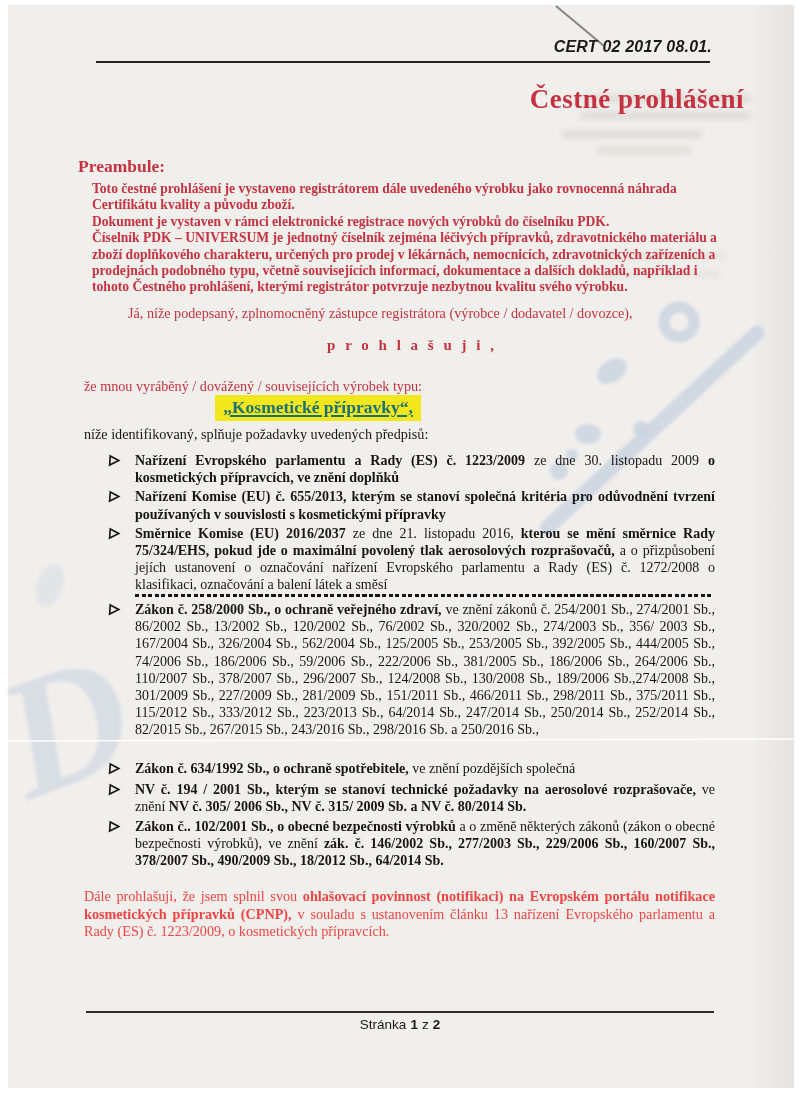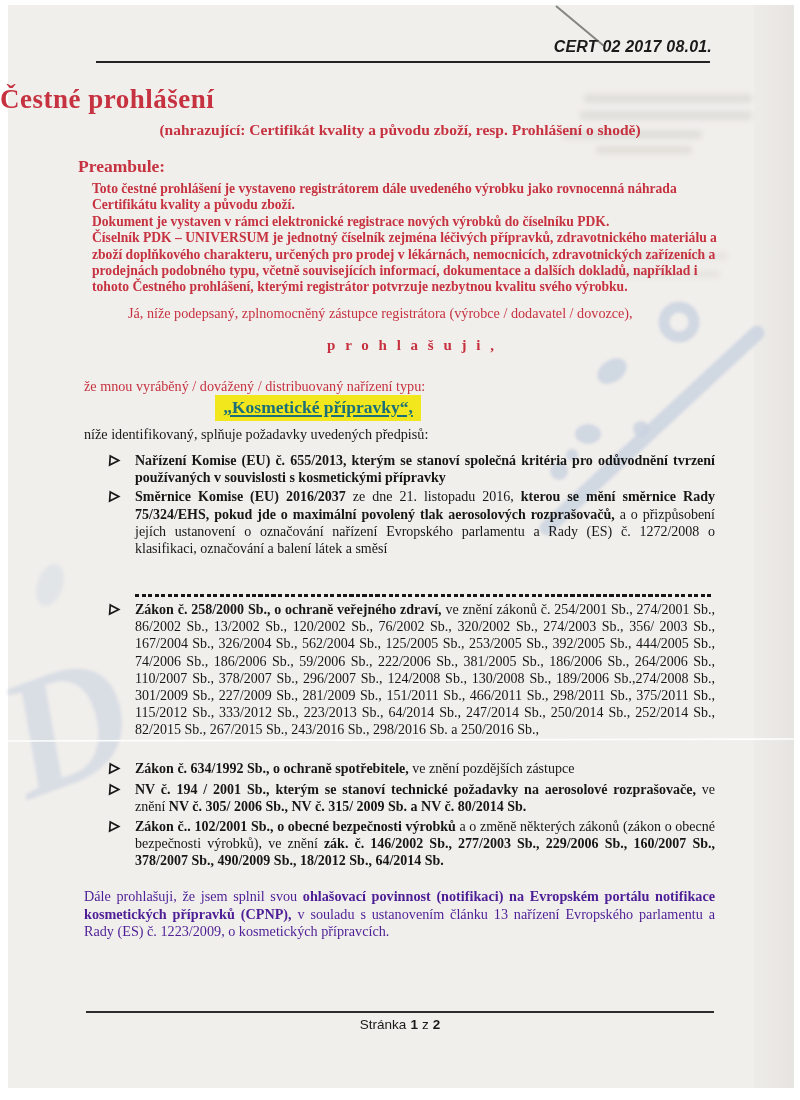--- a/index.html
+++ b/index.html
@@ -15,22 +15,22 @@
   .scan-band{position:absolute;right:0;top:0;width:40px;height:100%;
     background:linear-gradient(90deg,rgba(90,85,75,.02),rgba(90,85,75,.07));}
   .watermark-svg{position:absolute;left:0;top:0;z-index:1;}
   .overlay-svg{position:absolute;left:0;top:0;z-index:3;pointer-events:none;}
   .content{position:absolute;inset:0;z-index:2;color:#181818;}
 
   .doc-code{position:absolute;top:38px;right:88px;
     font:italic 700 16px "Liberation Sans",sans-serif;color:#1b1b1b;letter-spacing:.2px;}
   .header-rule{position:absolute;top:61px;left:96px;width:614px;height:2px;background:#242424;}
 
-  .doc-title{position:absolute;top:84px;left:0;width:731px;text-align:left;
-    font:700 27px "Liberation Serif",serif;color:var(--red);letter-spacing:.5px;}
+  .doc-title{position:absolute;top:84px;left:0;width:731px;text-align:right;
+    font:700 27px "Liberation Serif",serif;color:var(--red);letter-spacing:.5px;padding-left:13px;}
   .doc-subtitle{position:absolute;top:121px;left:0;width:800px;text-align:center;
     font:700 15.5px "Liberation Serif",serif;color:var(--red);}
 
   .preamble-heading{position:absolute;top:156px;left:78px;
     font:700 17.5px "Liberation Serif",serif;color:var(--red);}
   .preamble{position:absolute;top:181px;left:92px;width:626px;
     font:700 13.6px/16.4px "Liberation Serif",serif;color:var(--red);}
   .preamble p{margin:0;}
 
   .decl-intro{position:absolute;top:305px;left:128px;
@@ -53,21 +53,21 @@
   .bullets-other{top:760px;}
   .bullet-item{display:flex;margin-bottom:2px;}
   .bullet-glyph{flex:0 0 27px;padding-top:2px;}
   .bullet-text{flex:1;text-align:justify;}
   b{font-weight:700;}
 
   .dashed-sep{position:absolute;top:594px;left:135px;width:579px;height:2.6px;
     background:repeating-linear-gradient(90deg,#161616 0 4px,transparent 4px 6.5px);}
 
   .closing{position:absolute;top:888px;left:84px;width:631px;
-    font:400 14.2px/17.5px "Liberation Serif",serif;color:#4c1d95;text-align:justify;}
+    font:400 14.2px/17.5px "Liberation Serif",serif;color:#ef4444;text-align:justify;}
 
   .footer-rule{position:absolute;top:1011px;left:86px;width:628px;height:2px;background:#2d2d2d;}
   .page-number{position:absolute;top:1017px;left:0;width:800px;text-align:center;
     font:400 13.5px "Liberation Sans",sans-serif;color:#1a1a1a;}
   .page-number span, .page-number b{margin:0 2px;}
 </style>
 </head>
 <body>
 
 <div class="page">
@@ -107,44 +107,49 @@
     <line x1="547" y1="528" x2="757" y2="333" stroke="var(--wm)" stroke-width="15" stroke-linecap="round" opacity="0.8" filter="url(#soft)"></line>
     <text x="28" y="800" font-family="Liberation Serif, serif" font-style="italic" font-weight="700" font-size="170" fill="var(--wm)" opacity="0.6" transform="rotate(-20 28 800)" filter="url(#soft)">D</text>
   </svg>
 
   <div class="content">
 
     <div class="doc-code">CERT 02 2017 08.01.</div>
     <div class="header-rule"></div>
 
     <div class="doc-title">Čestné prohlášení</div>
-    <div class="doc-subtitle">(nahrazující: Certifikát kvality a původu zboží, resp. Prohlášení o shodě)</div>
 
     <div class="preamble-heading">Preambule:</div>
     <div class="preamble">
       <p>Toto čestné prohlášení je vystaveno registrátorem dále uvedeného výrobku jako rovnocenná náhrada Certifikátu kvality a původu zboží.</p>
       <p>Dokument je vystaven v rámci elektronické registrace nových výrobků do číselníku PDK.</p>
       <p>Číselník PDK – UNIVERSUM je jednotný číselník zejména léčivých přípravků, zdravotnického materiálu a zboží doplňkového charakteru, určených pro prodej v lékárnách, nemocnicích, zdravotnických zařízeních a prodejnách podobného typu, včetně souvisejících informací, dokumentace a dalších dokladů, například i tohoto Čestného prohlášení, kterými registrátor potvrzuje nezbytnou kvalitu svého výrobku.</p>
     </div>
 
     <div class="decl-intro">Já, níže podepsaný, zplnomocněný zástupce registrátora (výrobce / dodavatel / dovozce),</div>
     <div class="decl-verb">p r o h l a š u j i ,</div>
-    <div class="product-intro">že mnou vyráběný / dovážený / distribuovaný nařízení typu:</div>
+    <div class="product-intro">že mnou vyráběný / dovážený / souvisejících výrobek typu:</div>
 
     <div class="product-line">
       <span class="product-highlight">„Kosmetické přípravky“,</span>
     </div>
 
     <div class="compliance-intro">níže identifikovaný, splňuje požadavky uvedených předpisů:</div>
 
     <div class="bullets bullets-eu">
         <div class="bullet-item">
           <span class="bullet-glyph"><svg width="13" height="13" viewBox="0 0 13 13">
               <path d="M2.4 1.9 L11.2 6.5 L2.4 11.1 Z" fill="none" stroke="#181818" stroke-width="1.7" transform="skewX(-4)"></path>
             </svg></span>
+          <div class="bullet-text"><b>Nařízení Evropského parlamentu a Rady (ES) č. 1223/2009 </b><span>ze dne 30. listopadu 2009 </span><b>o kosmetických přípravcích, ve znění doplňků</b></div>
+        </div>
+        <div class="bullet-item">
+          <span class="bullet-glyph"><svg width="13" height="13" viewBox="0 0 13 13">
+              <path d="M2.4 1.9 L11.2 6.5 L2.4 11.1 Z" fill="none" stroke="#181818" stroke-width="1.7" transform="skewX(-4)"></path>
+            </svg></span>
           <div class="bullet-text"><b>Nařízení Komise (EU) č. 655/2013, kterým se stanoví společná kritéria pro odůvodnění tvrzení používaných v souvislosti s kosmetickými přípravky</b></div>
         </div>
         <div class="bullet-item">
           <span class="bullet-glyph"><svg width="13" height="13" viewBox="0 0 13 13">
               <path d="M2.4 1.9 L11.2 6.5 L2.4 11.1 Z" fill="none" stroke="#181818" stroke-width="1.7" transform="skewX(-4)"></path>
             </svg></span>
           <div class="bullet-text"><b>Směrnice Komise (EU) 2016/2037 </b><span>ze dne 21. listopadu 2016, </span><b>kterou se mění směrnice Rady 75/324/EHS, pokud jde o maximální povolený tlak aerosolových rozprašovačů, </b><span>a o přizpůsobení jejích ustanovení o označování nařízení Evropského parlamentu a Rady (ES) č. 1272/2008 o klasifikaci, označování a balení látek a směsí</span></div>
         </div>
       </div>
 
@@ -157,21 +162,21 @@
             </svg></span>
           <div class="bullet-text"><b>Zákon č. 258/2000 Sb., o ochraně veřejného zdraví, </b><span>ve znění zákonů č. 254/2001 Sb., 274/2001 Sb., 86/2002 Sb., 13/2002 Sb., 120/2002 Sb., 76/2002 Sb., 320/2002 Sb., 274/2003 Sb., 356/ 2003 Sb., 167/2004 Sb., 326/2004 Sb., 562/2004 Sb., 125/2005 Sb., 253/2005 Sb., 392/2005 Sb., 444/2005 Sb., 74/2006 Sb., 186/2006 Sb., 59/2006 Sb., 222/2006 Sb., 381/2005 Sb., 186/2006 Sb., 264/2006 Sb., 110/2007 Sb., 378/2007 Sb., 296/2007 Sb., 124/2008 Sb., 130/2008 Sb., 189/2006 Sb.,274/2008 Sb., 301/2009 Sb., 227/2009 Sb., 281/2009 Sb., 151/2011 Sb., 466/2011 Sb., 298/2011 Sb., 375/2011 Sb., 115/2012 Sb., 333/2012 Sb., 223/2013 Sb., 64/2014 Sb., 247/2014 Sb., 250/2014 Sb., 252/2014 Sb., 82/2015 Sb., 267/2015 Sb., 243/2016 Sb., 298/2016 Sb. a 250/2016 Sb.,</span></div>
         </div>
       </div>
 
     <div class="bullets bullets-other">
         <div class="bullet-item">
           <span class="bullet-glyph"><svg width="13" height="13" viewBox="0 0 13 13">
               <path d="M2.4 1.9 L11.2 6.5 L2.4 11.1 Z" fill="none" stroke="#181818" stroke-width="1.7" transform="skewX(-4)"></path>
             </svg></span>
-          <div class="bullet-text"><b>Zákon č. 634/1992 Sb., o ochraně spotřebitele, </b><span>ve znění pozdějších zástupce</span></div>
+          <div class="bullet-text"><b>Zákon č. 634/1992 Sb., o ochraně spotřebitele, </b><span>ve znění pozdějších společná</span></div>
         </div>
         <div class="bullet-item">
           <span class="bullet-glyph"><svg width="13" height="13" viewBox="0 0 13 13">
               <path d="M2.4 1.9 L11.2 6.5 L2.4 11.1 Z" fill="none" stroke="#181818" stroke-width="1.7" transform="skewX(-4)"></path>
             </svg></span>
           <div class="bullet-text"><b>NV č. 194 / 2001 Sb., kterým se stanoví technické požadavky na aerosolové rozprašovače, </b><span>ve znění </span><b>NV č. 305/ 2006 Sb., NV č. 315/ 2009 Sb. a NV č. 80/2014 Sb.</b></div>
         </div>
         <div class="bullet-item">
           <span class="bullet-glyph"><svg width="13" height="13" viewBox="0 0 13 13">
               <path d="M2.4 1.9 L11.2 6.5 L2.4 11.1 Z" fill="none" stroke="#181818" stroke-width="1.7" transform="skewX(-4)"></path>

